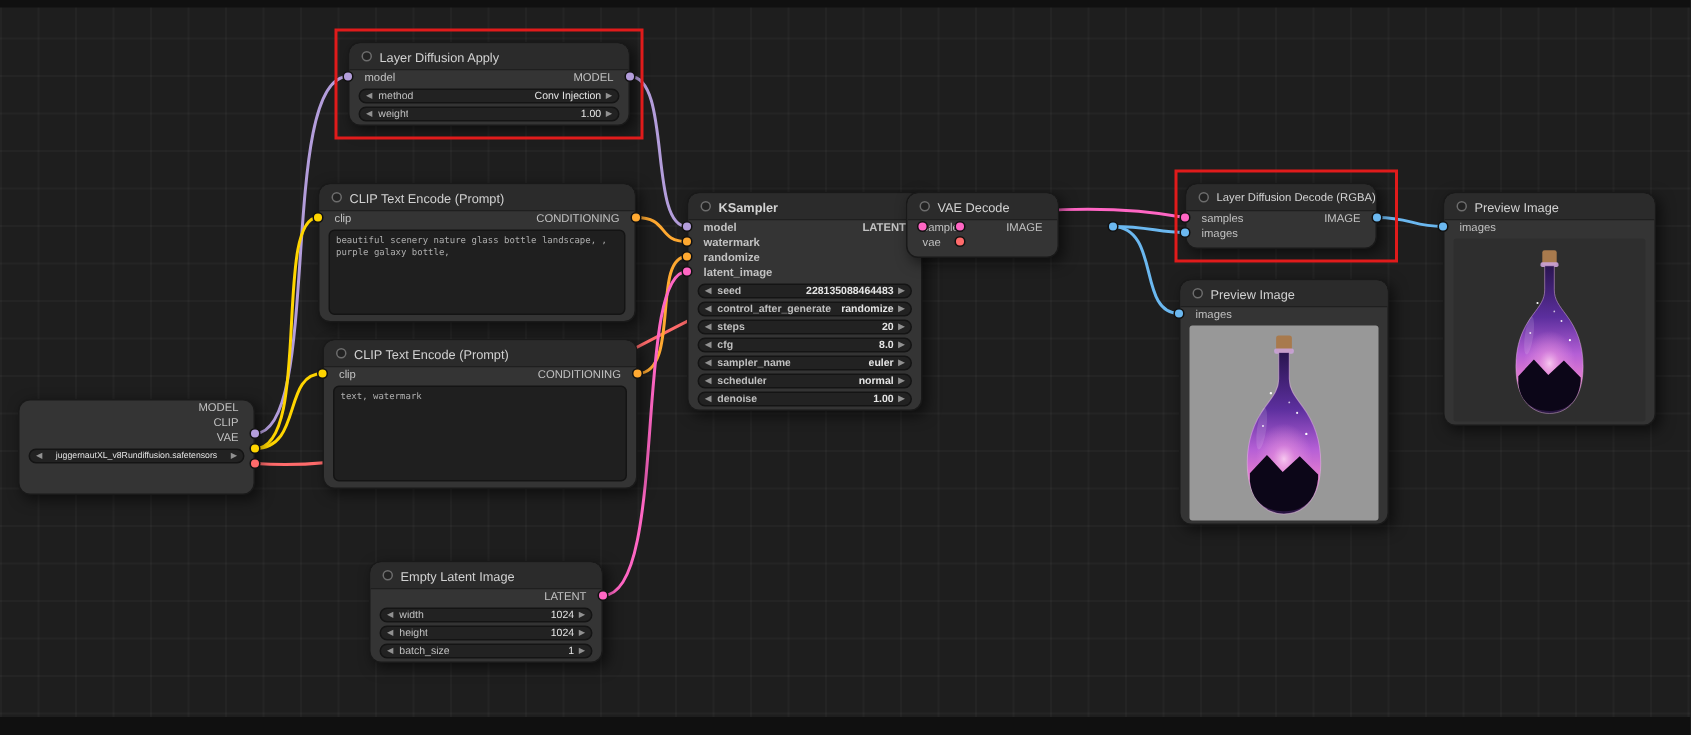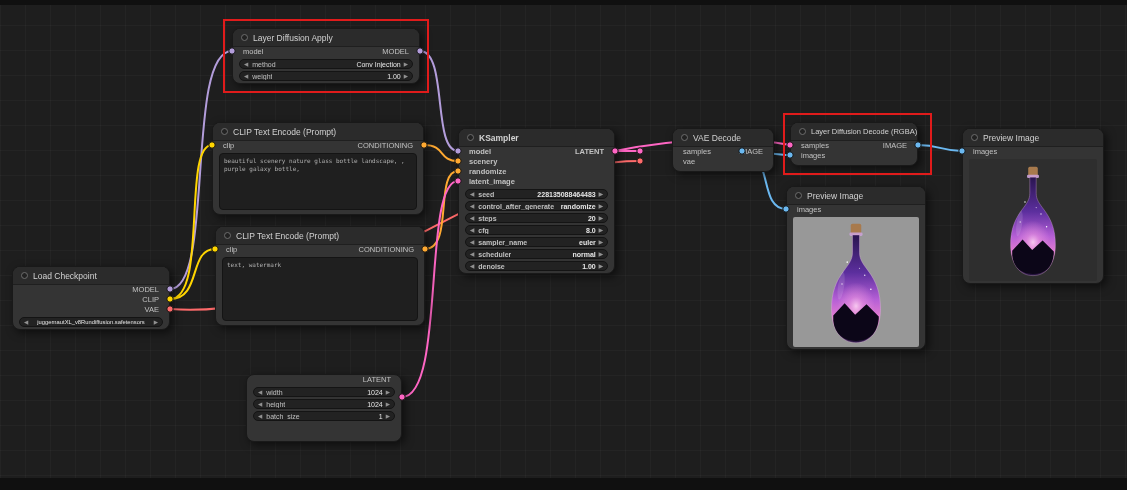--- a/index.html
+++ b/index.html
@@ -93,24 +93,20 @@
     <span>CLIP Text Encode (Prompt)</span>
   </div>
   <div class="srow">
     <span class="inlabel">clip</span>
     <span class="outlabel">CONDITIONING</span>
   </div>
   <div class="ta" style="height:64px;">text, watermark</div>
 </div>
 
 <div class="node" style="left:12px;top:266px;width:158px;height:64px;">
-  <div class="ntitle">
-    <span class="tdot"></span>
-    <span>Load Checkpoint</span>
-  </div>
   <div class="srow">
     <span class="outlabel">MODEL</span>
   </div>
   <div class="srow">
     <span class="outlabel">CLIP</span>
   </div>
   <div class="srow">
     <span class="outlabel">VAE</span>
   </div>
   <div class="widget file">
@@ -123,21 +119,21 @@
 <div class="node" style="left:458px;top:128px;width:157px;height:146px;font-weight:bold;">
   <div class="ntitle">
     <span class="tdot"></span>
     <span>KSampler</span>
   </div>
   <div class="srow">
     <span class="inlabel">model</span>
     <span class="outlabel">LATENT</span>
   </div>
   <div class="srow">
-    <span class="inlabel">scenery</span>
+    <span class="inlabel">watermark</span>
   </div>
   <div class="srow">
     <span class="inlabel">randomize</span>
   </div>
   <div class="srow">
     <span class="inlabel">latent_image</span>
   </div>
   <div class="widget">
     <span class="warr">◀</span>
     <span class="wlabel">seed</span>
@@ -175,21 +171,21 @@
     <span class="warr">▶</span>
   </div>
   <div class="widget">
     <span class="warr">◀</span>
     <span class="wlabel">denoise</span>
     <span class="wvalue">1.00</span>
     <span class="warr">▶</span>
   </div>
 </div>
 
-<div class="node" style="left:672px;top:128px;width:102px;height:44px;">
+<div class="node" style="left:604px;top:128px;width:102px;height:44px;">
   <div class="ntitle">
     <span class="tdot"></span>
     <span>VAE Decode</span>
   </div>
   <div class="srow">
     <span class="inlabel">samples</span>
     <span class="outlabel">IMAGE</span>
   </div>
   <div class="srow">
     <span class="inlabel">vae</span>
@@ -282,20 +278,24 @@
       <circle cx="50" cy="60" r="0.8" fill="#fff" opacity="0.9"></circle>
       <circle cx="24" cy="70" r="0.8" fill="#fff" opacity="0.8"></circle>
       <circle cx="57" cy="76" r="0.9" fill="#fff"></circle>
       <circle cx="44" cy="52" r="0.7" fill="#fff" opacity="0.7"></circle>
       <ellipse cx="23" cy="72" rx="3.5" ry="16" fill="#ffffff" opacity="0.12" transform="rotate(8 23 72)"></ellipse>
     </svg>
   </div>
 </div>
 
 <div class="node" style="left:246px;top:374px;width:156px;height:68px;">
+  <div class="ntitle">
+    <span class="tdot"></span>
+    <span>Empty Latent Image</span>
+  </div>
   <div class="srow">
     <span class="outlabel">LATENT</span>
   </div>
   <div class="widget">
     <span class="warr">◀</span>
     <span class="wlabel">width</span>
     <span class="wvalue">1024</span>
     <span class="warr">▶</span>
   </div>
   <div class="widget">

